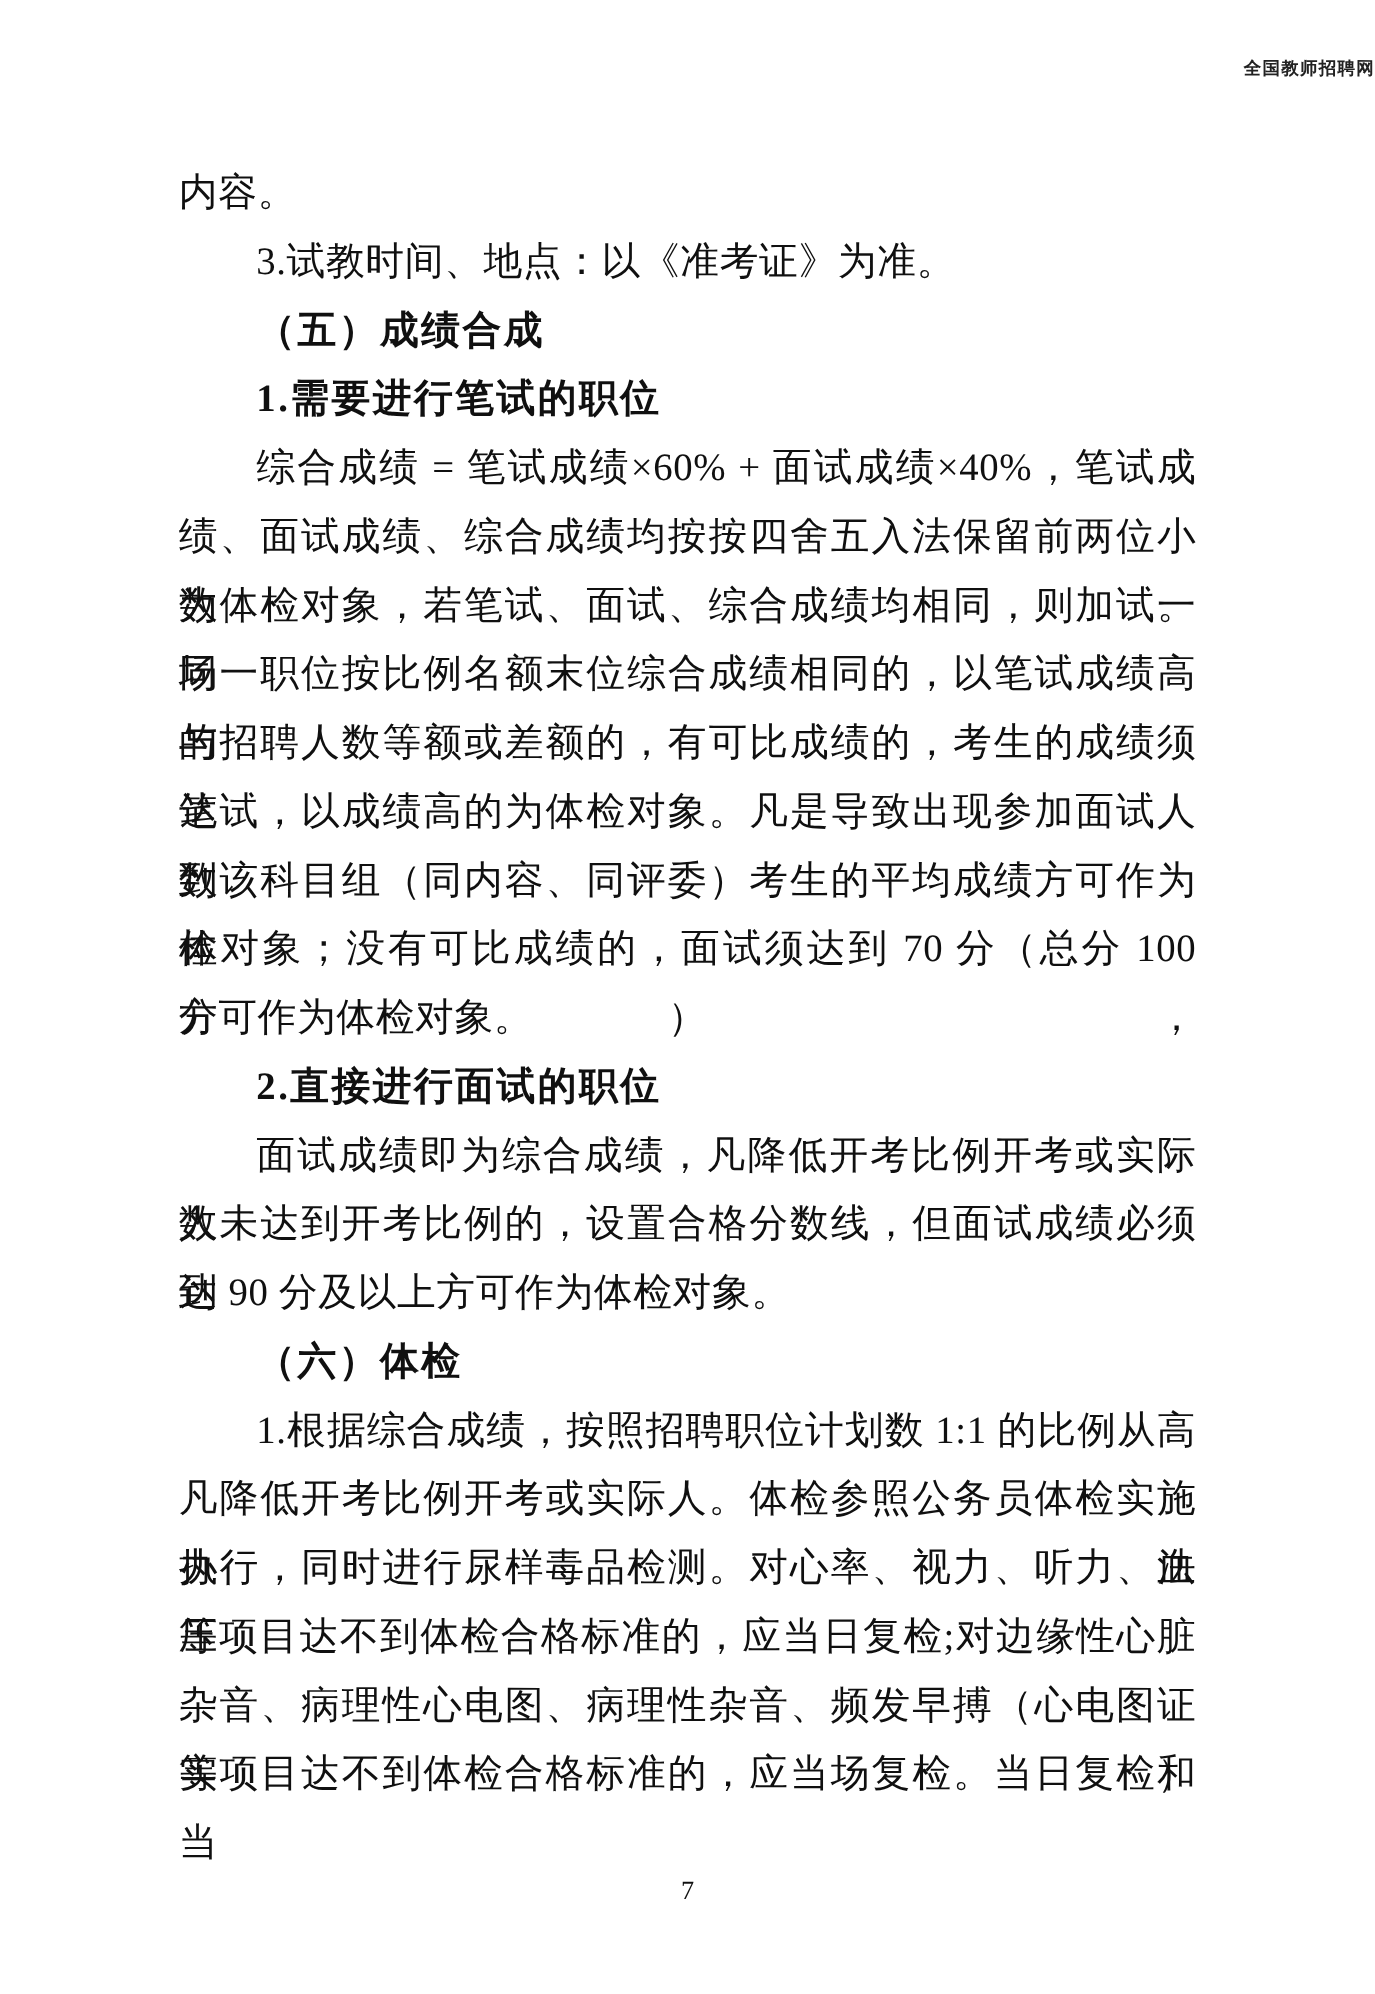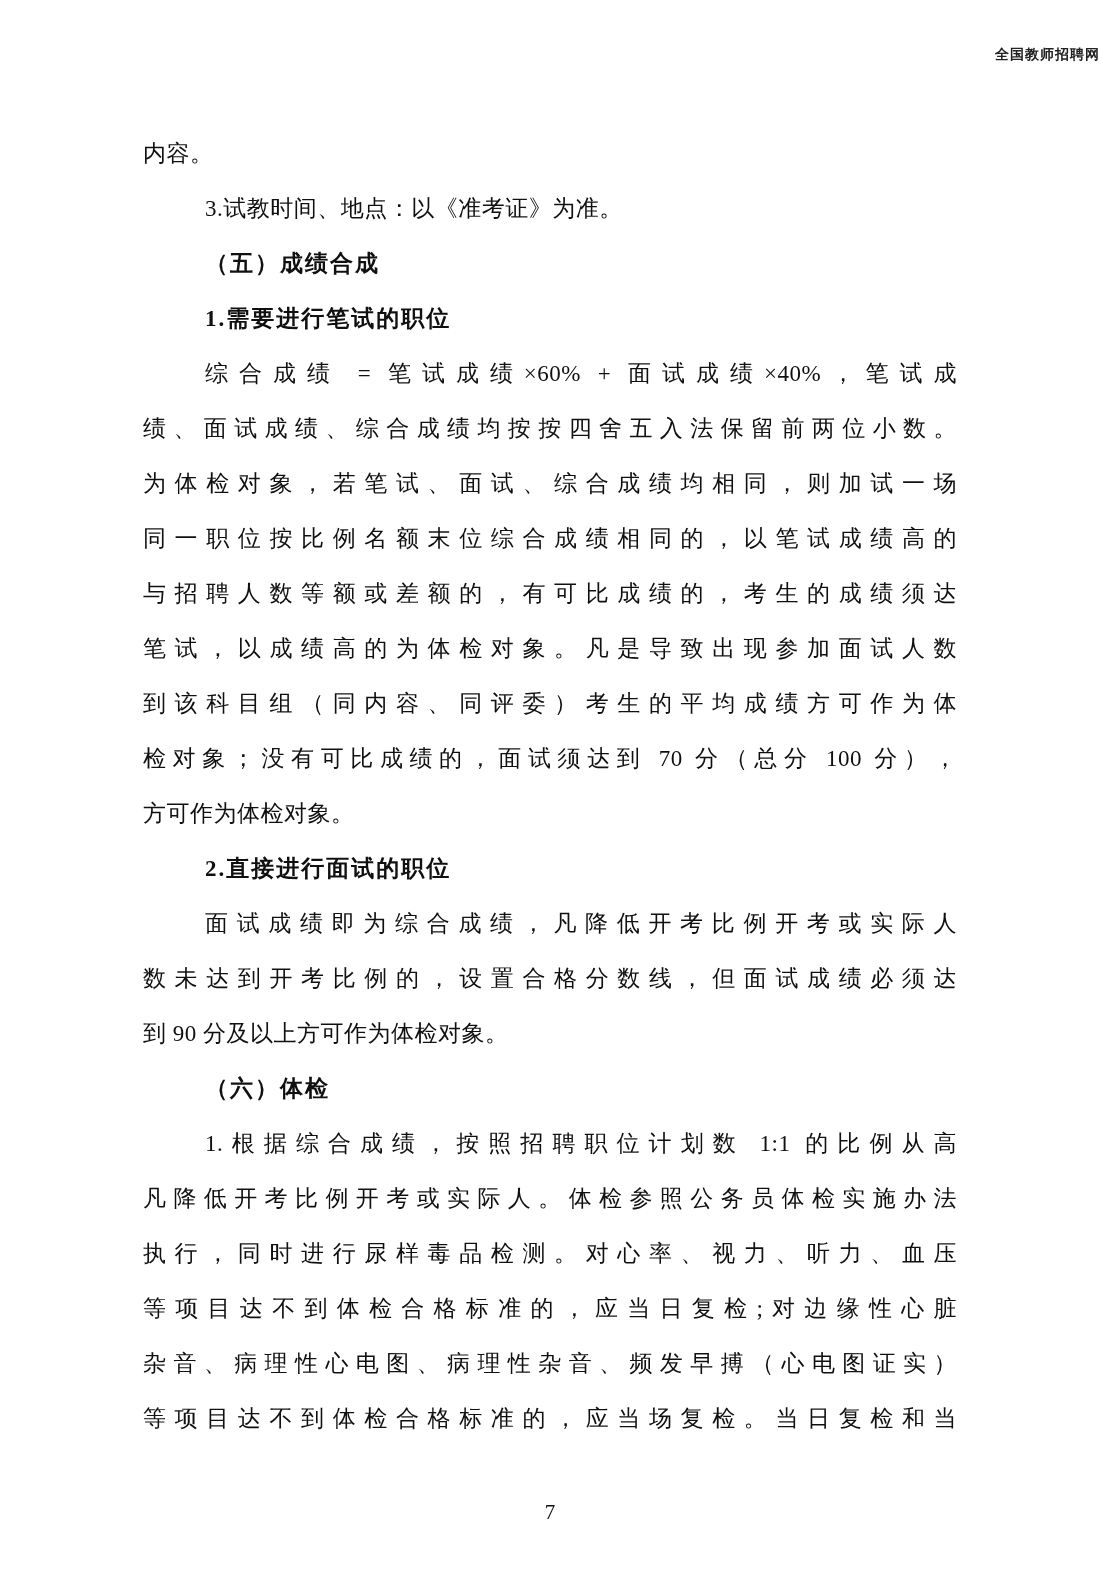--- a/index.html
+++ b/index.html
@@ -31,21 +31,21 @@
   }
 
   .textblock {
     position: absolute;
     left: 143px;
     top: 126px;
     width: 814px;
   }
 
   .line {
-    font-size: 23px;
+    font-size: 31px;
     line-height: 55px;
     height: 55px;
     letter-spacing: 0.5px;
     white-space: nowrap;
   }
 
   
   .line.j {
     white-space: normal;
     text-align: justify;

